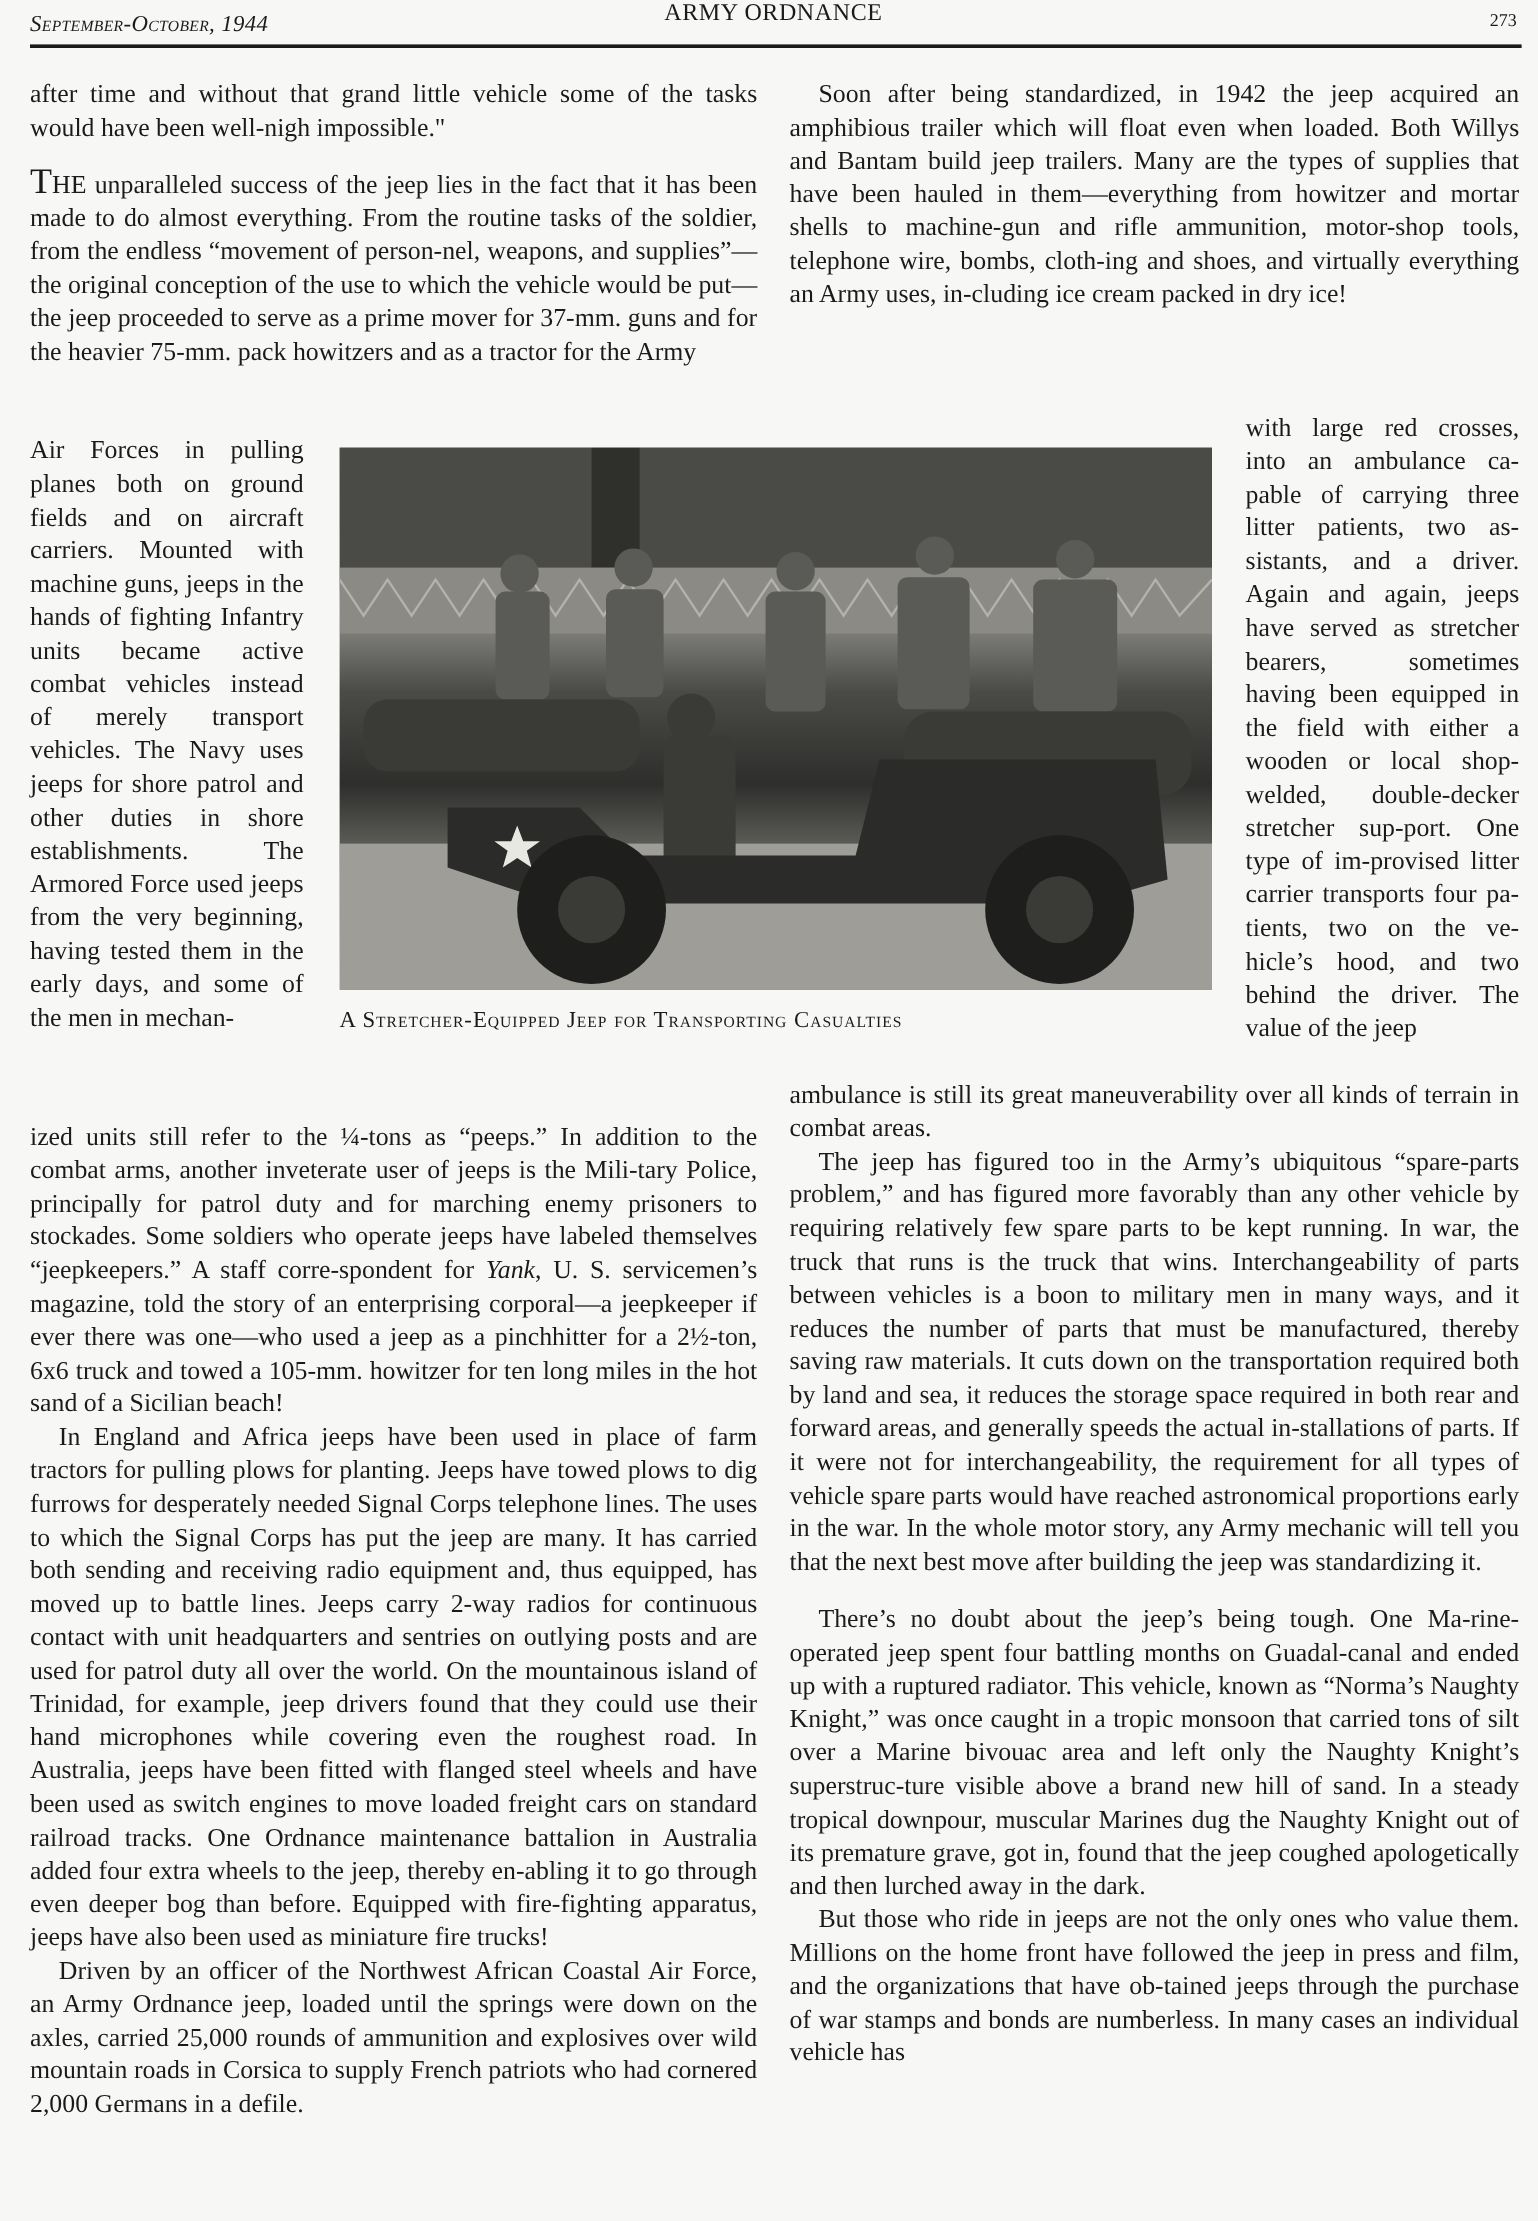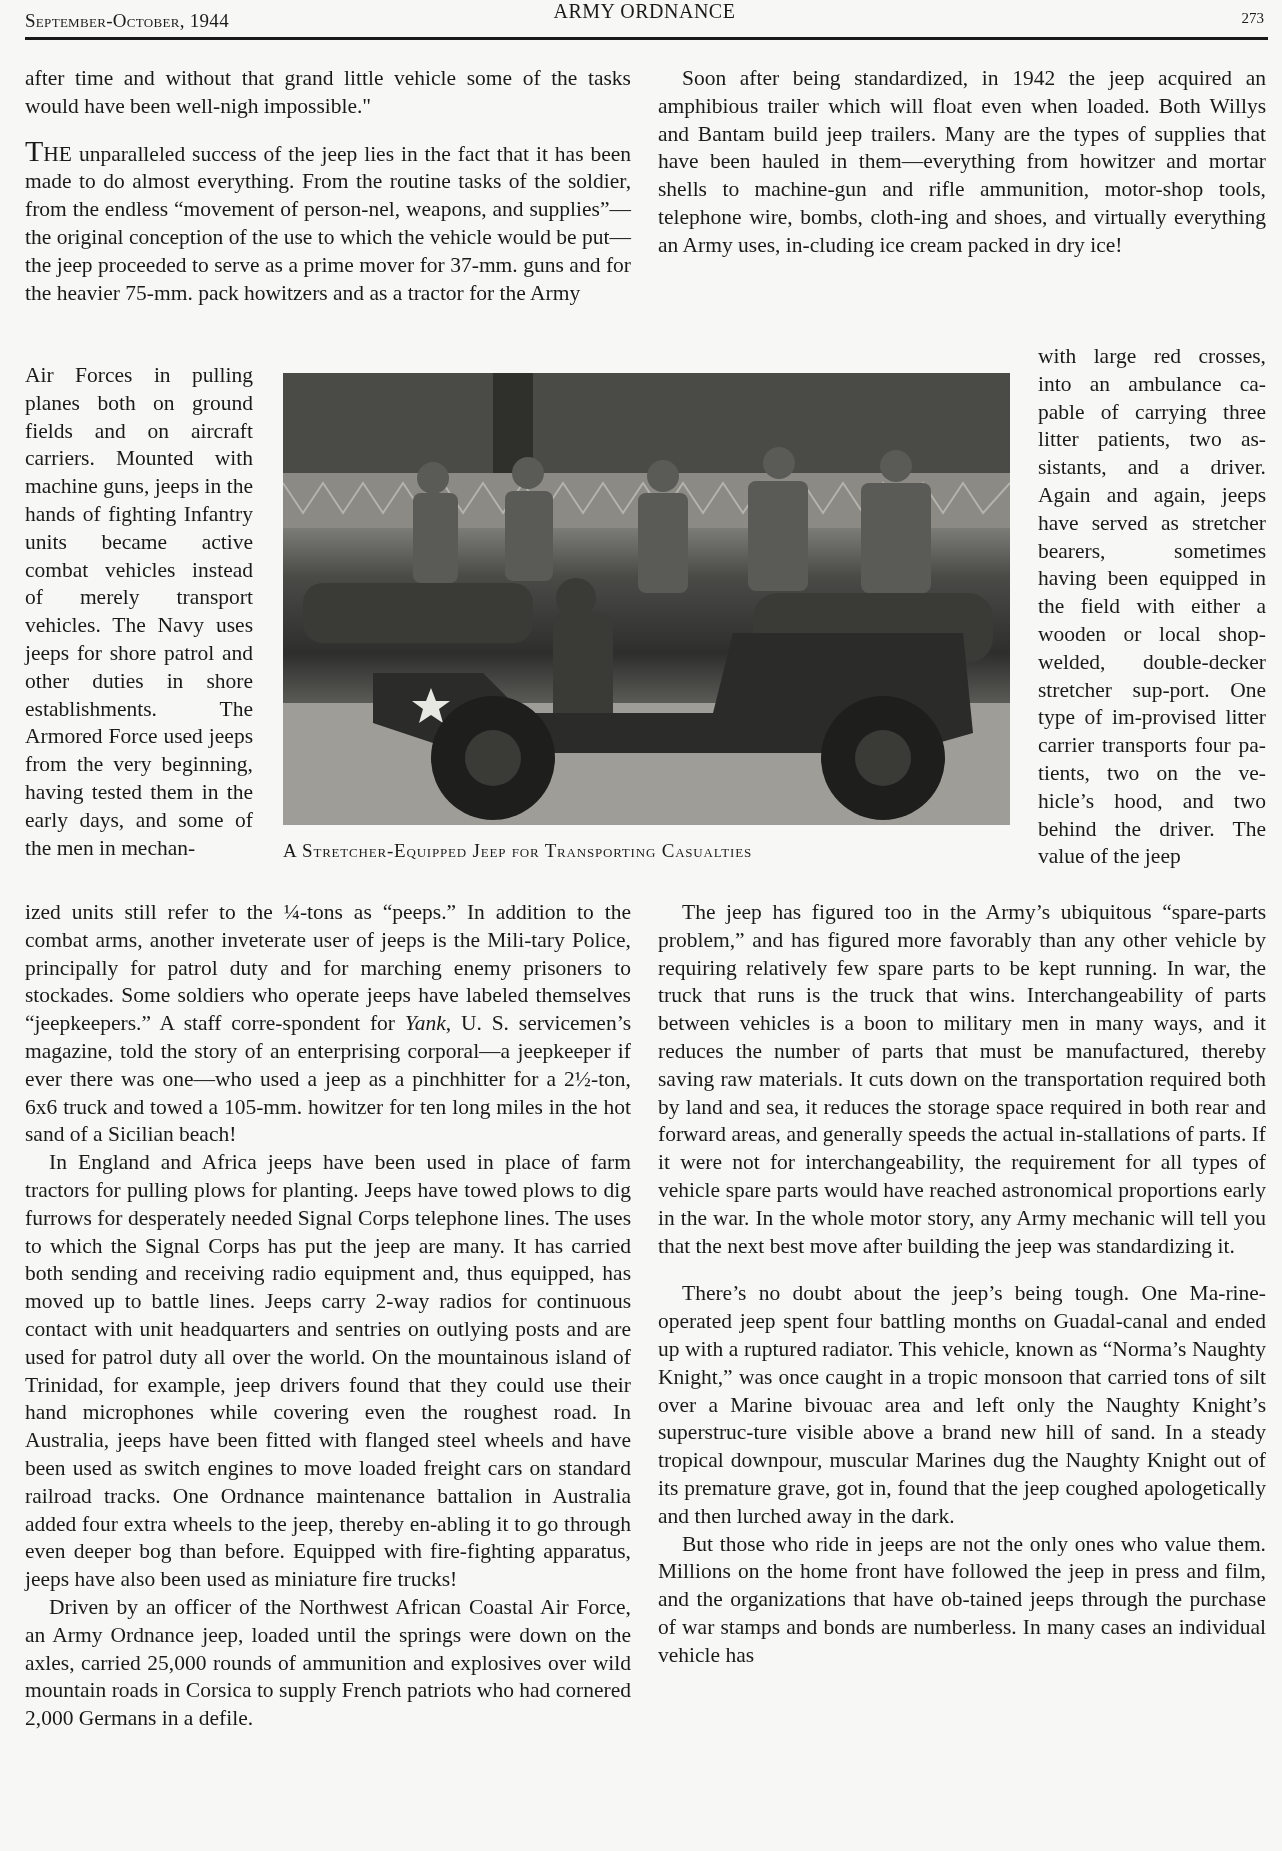--- a/index.html
+++ b/index.html
@@ -2,32 +2,32 @@
 <html><head>
 <meta charset="utf-8">
 <style>
   html, body { margin: 0; padding: 0; }
   body {
     width: 1282px; height: 1851px; background: #f7f7f5; color: #1a1a1a;
     font-family: "Liberation Serif", "DejaVu Serif", serif;
     position: relative; overflow: hidden;
   }
   .header { position: absolute; left: 25px; right: 18px; top: 0; height: 40px; }
-  .header .date { position: absolute; left: 0; top: 10px; font-size: 19px; font-variant: small-caps; letter-spacing: 0.3px; }
+  .header .date { position: absolute; left: 0; top: 10px; font-size: 19px; font-variant: small-caps; letter-spacing: 0.3px; font-style: italic; }
   .header .title { position: absolute; left: 0; right: 0; top: 0; text-align: center; font-size: 20px; letter-spacing: 0.5px; }
   .header .pageno { position: absolute; right: 0; top: 10px; font-size: 15px; }
   .rule { position: absolute; left: 25px; right: 14px; top: 37px; height: 3px; background: #1a1a1a; }
   .col { position: absolute; font-size: 21.5px; line-height: 27.8px; text-align: justify; hyphens: manual; }
   .col p { margin: 0; }
   .col p.ind { text-indent: 24px; }
   .col p.sp { margin-top: 20px; }
   .dropcap { font-size: 30px; line-height: 20px; }
   #col-left-top { left: 25px; top: 65px; width: 606px; }
   #col-left-narrow { left: 25px; top: 362px; width: 228px; }
-  #col-left-bottom { left: 25px; top: 899px; width: 606px; }
+  #col-left-bottom { left: 25px; top: 934px; width: 606px; }
   #col-right-top { left: 658px; top: 65px; width: 608px; }
   #col-right-narrow { left: 1038px; top: 343px; width: 228px; }
   #col-right-bottom { left: 658px; top: 899px; width: 608px; }
   .photo { position: absolute; left: 283px; top: 373px; width: 727px; height: 452px;
     background: linear-gradient(180deg,#3d3d3a 0%,#555 22%,#8f8f8a 30%,#4a4a47 45%,#2e2e2c 62%,#6e6e6a 78%,#a09f99 100%);
     overflow: hidden; }
   .photo svg { width: 100%; height: 100%; display: block; }
   .caption { position: absolute; left: 283px; width: 727px; top: 840px; text-align: left;
     font-size: 19px; font-variant: small-caps; letter-spacing: 0.8px; }
   i { font-style: italic; }
@@ -96,16 +96,17 @@
 
 <div class="col" id="col-right-top">
   <p class="ind">Soon after being standardized, in 1942 the jeep acquired an amphibious trailer which will float even when loaded. Both Willys and Bantam build jeep trailers. Many are the types of supplies that have been hauled in them—everything from howitzer and mortar shells to machine-gun and rifle ammunition, motor-shop tools, telephone wire, bombs, cloth-ing and shoes, and virtually everything an Army uses, in-cluding ice cream packed in dry ice!</p>
 </div>
 
 <div class="col" id="col-right-narrow">
   <p>with large red crosses, into an ambulance ca-pable of carrying three litter patients, two as-sistants, and a driver. Again and again, jeeps have served as stretcher bearers, sometimes having been equipped in the field with either a wooden or local shop-welded, double-decker stretcher sup-port. One type of im-provised litter carrier transports four pa-tients, two on the ve-hicle’s hood, and two behind the driver. The value of the jeep</p>
 </div>
 
 <div class="col" id="col-right-bottom">
+  <p>ambulance is still its great maneuverability over all kinds of terrain in combat areas.</p>
   <p class="ind">The jeep has figured too in the Army’s ubiquitous “spare-parts problem,” and has figured more favorably than any other vehicle by requiring relatively few spare parts to be kept running. In war, the truck that runs is the truck that wins. Interchangeability of parts between vehicles is a boon to military men in many ways, and it reduces the number of parts that must be manufactured, thereby saving raw materials. It cuts down on the transportation required both by land and sea, it reduces the storage space required in both rear and forward areas, and generally speeds the actual in-stallations of parts. If it were not for interchangeability, the requirement for all types of vehicle spare parts would have reached astronomical proportions early in the war. In the whole motor story, any Army mechanic will tell you that the next best move after building the jeep was standardizing it.</p>
   <p class="ind sp">There’s no doubt about the jeep’s being tough. One Ma-rine-operated jeep spent four battling months on Guadal-canal and ended up with a ruptured radiator. This vehicle, known as “Norma’s Naughty Knight,” was once caught in a tropic monsoon that carried tons of silt over a Marine bivouac area and left only the Naughty Knight’s superstruc-ture visible above a brand new hill of sand. In a steady tropical downpour, muscular Marines dug the Naughty Knight out of its premature grave, got in, found that the jeep coughed apologetically and then lurched away in the dark.</p>
   <p class="ind">But those who ride in jeeps are not the only ones who value them. Millions on the home front have followed the jeep in press and film, and the organizations that have ob-tained jeeps through the purchase of war stamps and bonds are numberless. In many cases an individual vehicle has</p>
 </div>
 
 </body></html>

